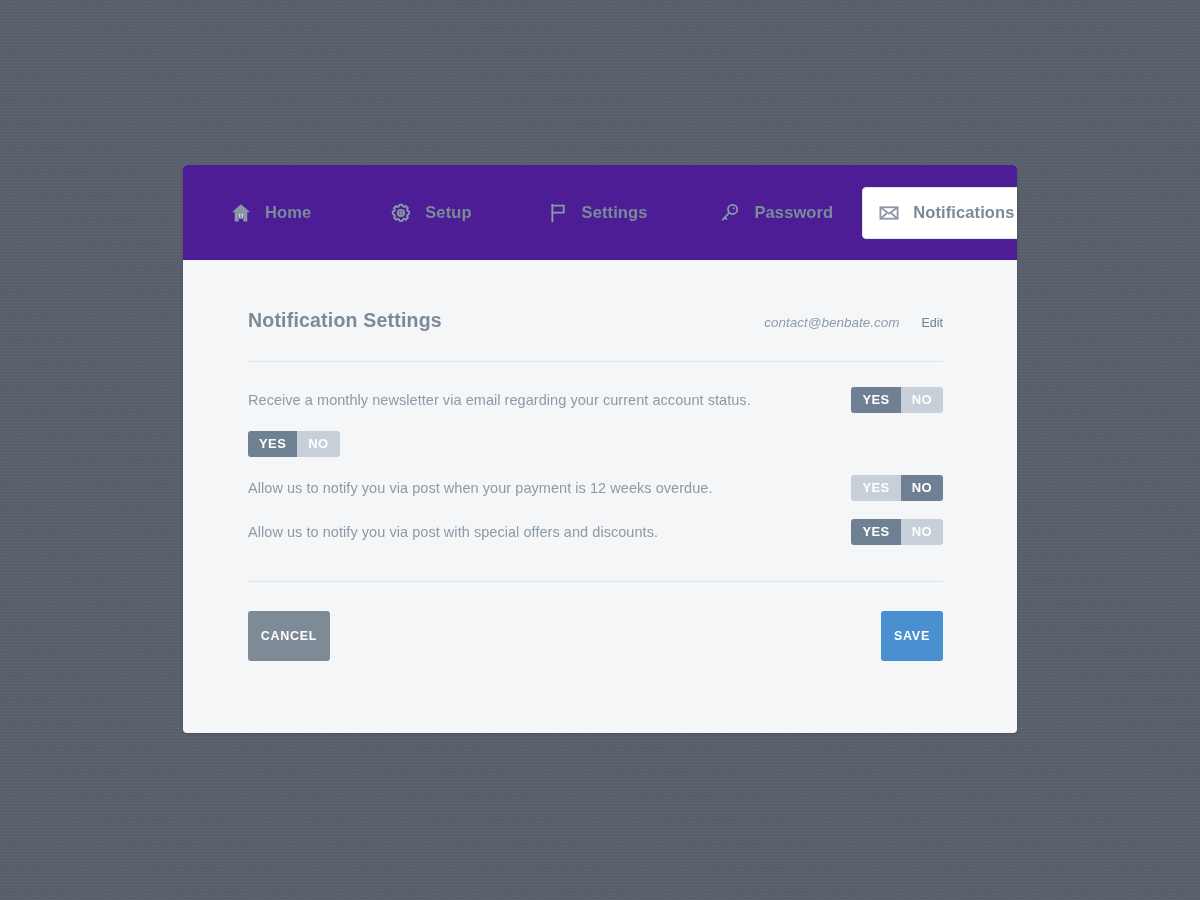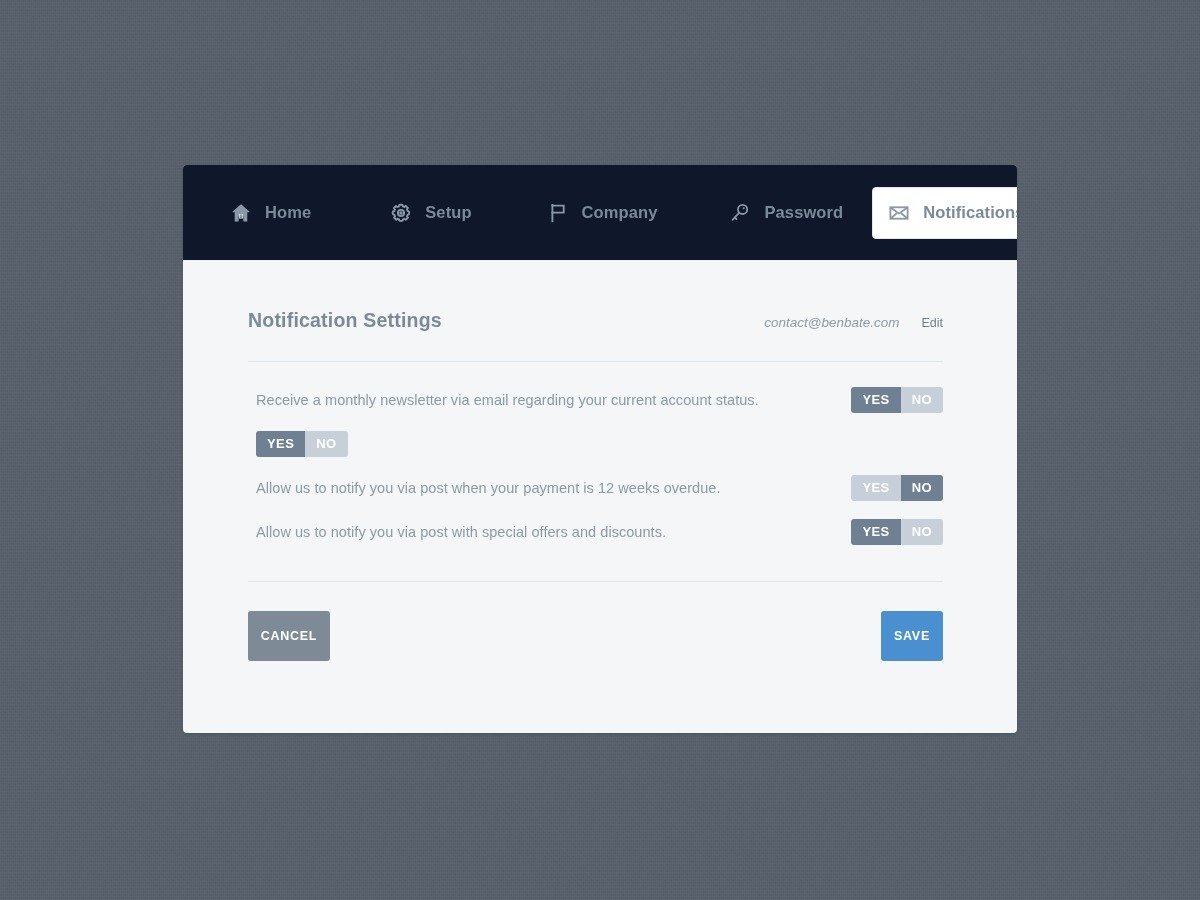--- a/index.html
+++ b/index.html
@@ -37,21 +37,21 @@
     height: 568px;
     background: #f4f6f8;
     border-radius: 4px;
     box-shadow: 0 1px 3px rgba(0,0,0,.18);
     overflow: hidden;
   }
 
   
   .nav {
     height: 96px;
-    background: #0f172a;
+    background: #4c1d95;
     display: flex;
     align-items: center;
     padding-left: 31px;
     gap: 0;
     border-bottom: 1px solid #eceff2;
   }
 
   .nav-item {
     display: flex;
     align-items: center;
@@ -136,21 +136,20 @@
     margin-top: 29px;
   }
 
   .settings-list { margin-top: 16px; }
 
   .setting-row {
     display: flex;
     align-items: center;
     justify-content: space-between;
     height: 44px;
-    margin-left: 8px;
   }
 
   .setting-label {
     font-size: 14.5px;
     color: #8d9aa7;
     letter-spacing: .05px;
   }
 
   
   .toggle {
@@ -241,21 +240,21 @@
       <span class="nav-label" data-name="tab-setup-label">Setup</span>
     </div>
 
     <div class="nav-item" data-name="tab-company">
       <span class="nav-icon" data-name="flag-icon">
         <svg viewBox="0 0 24 24" fill="none" stroke="#8997a6" stroke-width="1.9" stroke-linecap="square">
           <path d="M6.4 4.0v16.4"></path>
           <path d="M6.4 4.6h11.3v7.0H6.4"></path>
         </svg>
       </span>
-      <span class="nav-label" data-name="tab-company-label">Company</span>
+      <span class="nav-label" data-name="tab-company-label">Settings</span>
     </div>
 
     <div class="nav-item" data-name="tab-password">
       <span class="nav-icon" data-name="key-icon">
         <svg viewBox="0 0 24 24" fill="none" stroke="#8997a6" stroke-width="1.8" stroke-linecap="round">
           <circle cx="14.6" cy="8.4" r="4.6"></circle>
           <path d="M11.3 11.7 4.6 18.9"></path>
           <path d="M6.9 16.5l1.6 1.6"></path>
           <circle cx="15.7" cy="7.3" r="1.05" fill="#8997a6" stroke="none"></circle>
         </svg>

